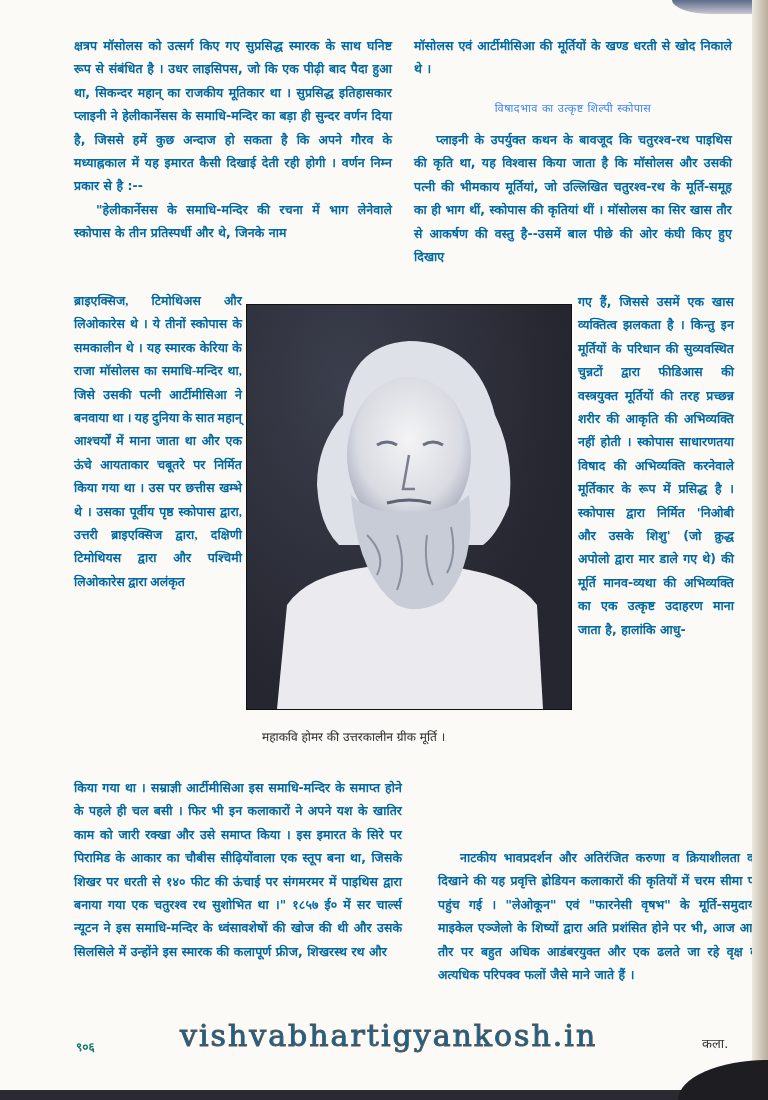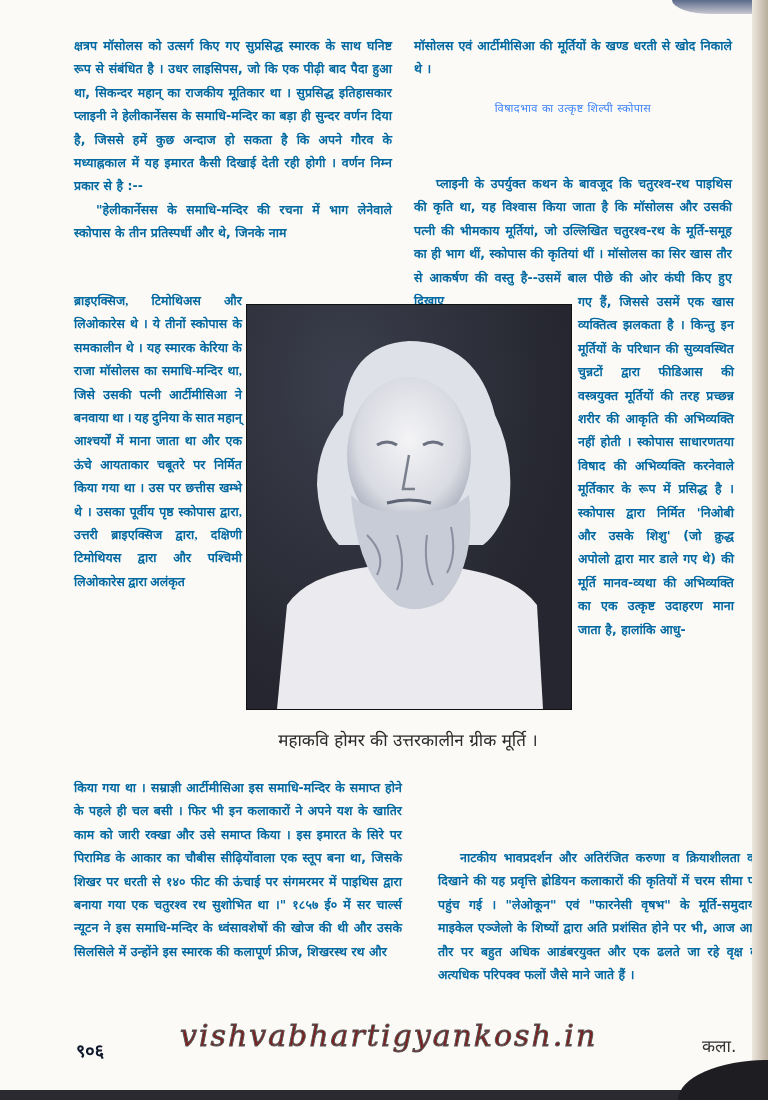--- a/index.html
+++ b/index.html
@@ -56,34 +56,34 @@
   .h1 { left: 414px; top: 100px; width: 318px; }
   .h2 { left: 414px; top: 818px; width: 318px; }
   .figure {
     position: absolute; left: 246px; top: 304px; width: 324px; height: 404px;
     background: radial-gradient(ellipse at 30% 20%, #3b3e4c, #25262f 70%);
     border: 1px solid #111;
     overflow: hidden;
   }
   .figure svg { width: 100%; height: 100%; display: block; }
   .caption {
-    position: absolute; left: 246px; top: 728px; width: 324px;
-    text-align: center; font-size: 17px; color: #2a2a2a;
+    position: absolute; left: 262px; top: 728px; width: 324px;
+    text-align: left; font-size: 12px; color: #2a2a2a;
   }
   .footer-num {
-    position: absolute; left: 76px; top: 1038px; font-size: 18px; font-weight: bold; color: #0f172a;
+    position: absolute; left: 76px; top: 1038px; font-size: 12px; font-weight: bold; color: #0f766e;
   }
   .footer-watermark {
     position: absolute; left: 180px; top: 1018px; font-size: 30px;
-    font-family: "DejaVu Serif", serif; font-style: italic;
-    color: #7f1d1d; letter-spacing: 2px;
+    font-family: "DejaVu Serif", serif; 
+    color: #0369a1; letter-spacing: 2px;
     -webkit-text-stroke: 1px #555;
   }
   .footer-section {
-    position: absolute; left: 702px; top: 1034px; font-size: 17px; color: #333;
+    position: absolute; left: 702px; top: 1034px; font-size: 13px; color: #333;
   }
 </style>
 </head>
 <body>
 
 <div class="page">
 
   <div class="text col-left-top">
     <p>क्षत्रप मॉसोलस को उत्सर्ग किए गए सुप्रसिद्ध स्मारक के साथ घनिष्ट रूप से संबंधित है । उधर लाइसिपस, जो कि एक पीढ़ी बाद पैदा हुआ था, सिकन्दर महान् का राजकीय मूतिकार था । सुप्रसिद्ध इतिहासकार प्लाइनी ने हेलीकार्नेसस के समाधि-मन्दिर का बड़ा ही सुन्दर वर्णन दिया है, जिससे हमें कुछ अन्दाज हो सकता है कि अपने गौरव के मध्याह्नकाल में यह इमारत कैसी दिखाई देती रही होगी । वर्णन निम्न प्रकार से है :--</p>
     <p class="indent">"हेलीकार्नेसस के समाधि-मन्दिर की रचना में भाग लेनेवाले स्कोपास के तीन प्रतिस्पर्धी और थे, जिनके नाम</p>
@@ -96,21 +96,21 @@
   <div class="text col-left-bot">
     <p>किया गया था । सम्राज्ञी आर्टीमीसिआ इस समाधि-मन्दिर के समाप्त होने के पहले ही चल बसी । फिर भी इन कलाकारों ने अपने यश के खातिर काम को जारी रक्खा और उसे समाप्त किया । इस इमारत के सिरे पर पिरामिड के आकार का चौबीस सीढ़ियोंवाला एक स्तूप बना था, जिसके शिखर पर धरती से १४० फीट की ऊंचाई पर संगमरमर में पाइथिस द्वारा बनाया गया एक चतुरश्व रथ सुशोभित था ।" १८५७ ई० में सर चार्ल्स न्यूटन ने इस समाधि-मन्दिर के ध्वंसावशेषों की खोज की थी और उसके सिलसिले में उन्होंने इस स्मारक की कलापूर्ण फ्रीज, शिखरस्थ रथ और</p>
   </div>
 
   <div class="text col-right-top">
     <p>मॉसोलस एवं आर्टीमीसिआ की मूर्तियों के खण्ड धरती से खोद निकाले थे ।</p>
   </div>
 
   <div class="heading h1">विषादभाव का उत्कृष्ट शिल्पी स्कोपास</div>
 
-  <div class="text col-right-top" style="top:128px;margin-top:44px;">
+  <div class="text col-right-top" style="top:128px;">
     <p class="indent">प्लाइनी के उपर्युक्त कथन के बावजूद कि चतुरश्व-रथ पाइथिस की कृति था, यह विश्वास किया जाता है कि मॉसोलस और उसकी पत्नी की भीमकाय मूर्तियां, जो उल्लिखित चतुरश्व-रथ के मूर्ति-समूह का ही भाग थीं, स्कोपास की कृतियां थीं । मॉसोलस का सिर खास तौर से आकर्षण की वस्तु है--उसमें बाल पीछे की ओर कंघी किए हुए दिखाए</p>
   </div>
 
   <div class="text col-right-mid">
     <p>गए हैं, जिससे उसमें एक खास व्यक्तित्व झलकता है । किन्तु इन मूर्तियों के परिधान की सुव्यवस्थित चुन्नटों द्वारा फीडिआस की वस्त्रयुक्त मूर्तियों की तरह प्रच्छन्न शरीर की आकृति की अभिव्यक्ति नहीं होती । स्कोपास साधारणतया विषाद की अभिव्यक्ति करनेवाले मूर्तिकार के रूप में प्रसिद्ध है । स्कोपास द्वारा निर्मित 'निओबी और उसके शिशु' (जो क्रुद्ध अपोलो द्वारा मार डाले गए थे) की मूर्ति मानव-व्यथा की अभिव्यक्ति का एक उत्कृष्ट उदाहरण माना जाता है, हालांकि आधु-</p>
   </div>
 
 
 
   <div class="text col-right-bot" style="top:846px;margin-left:24px;">

